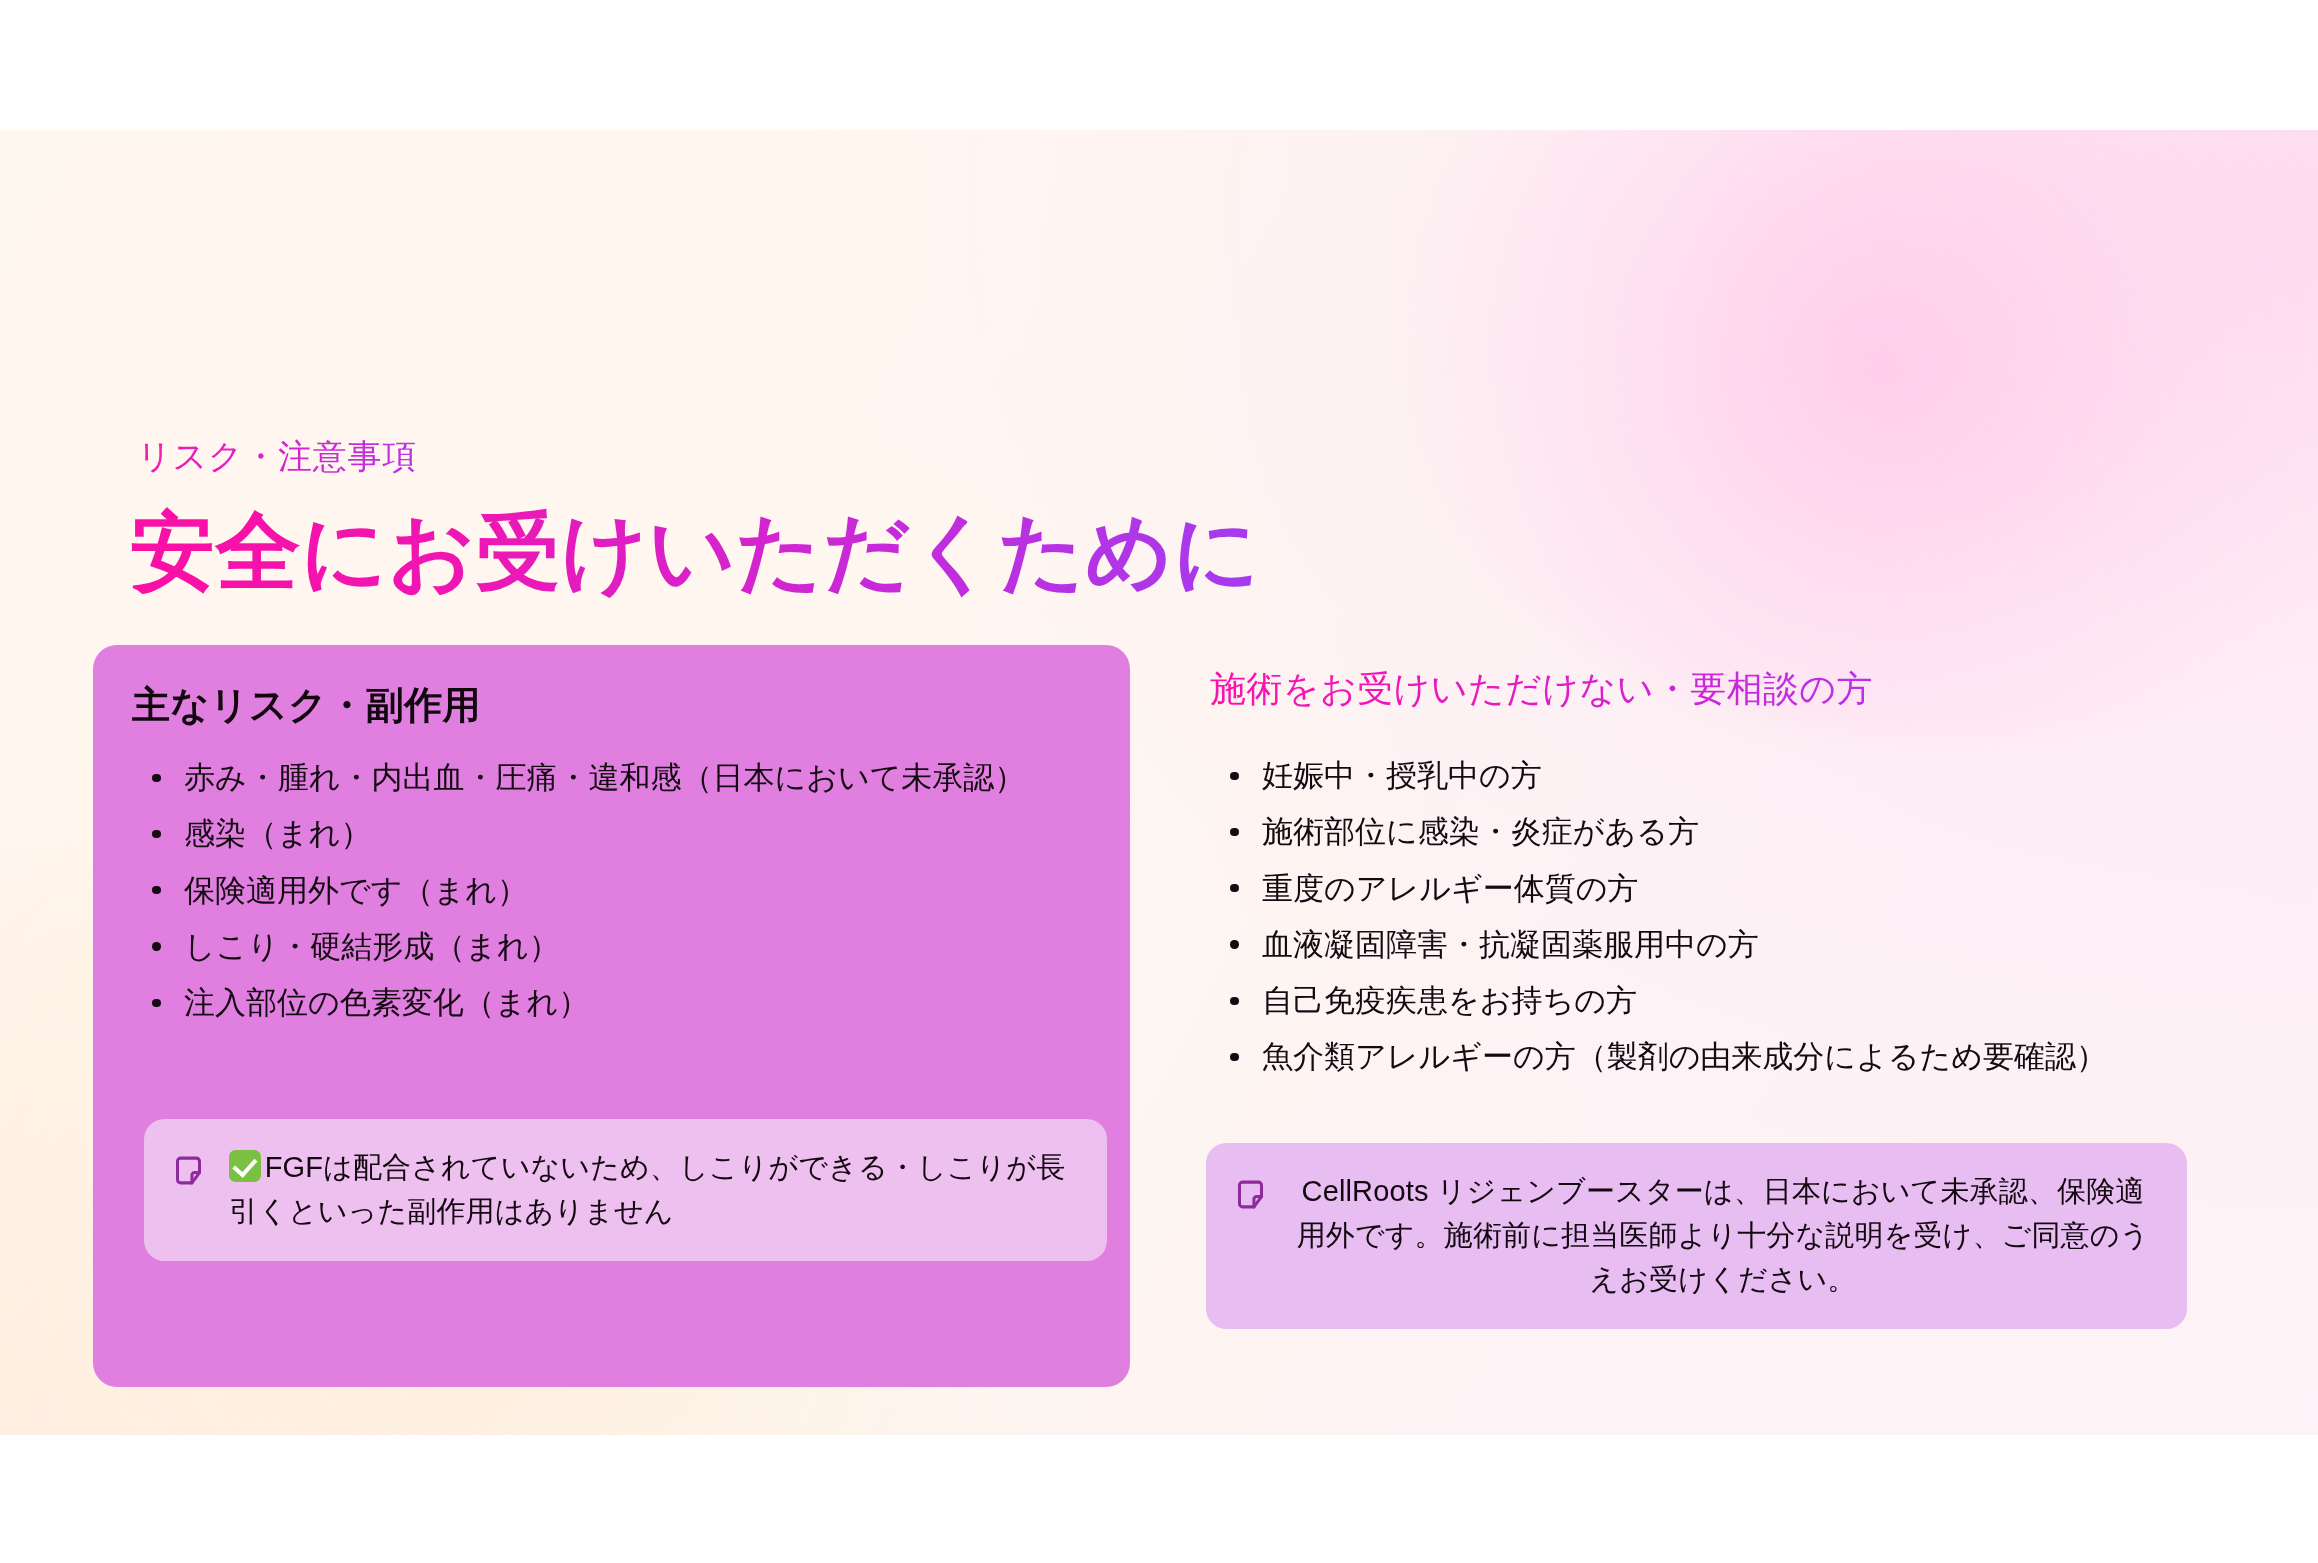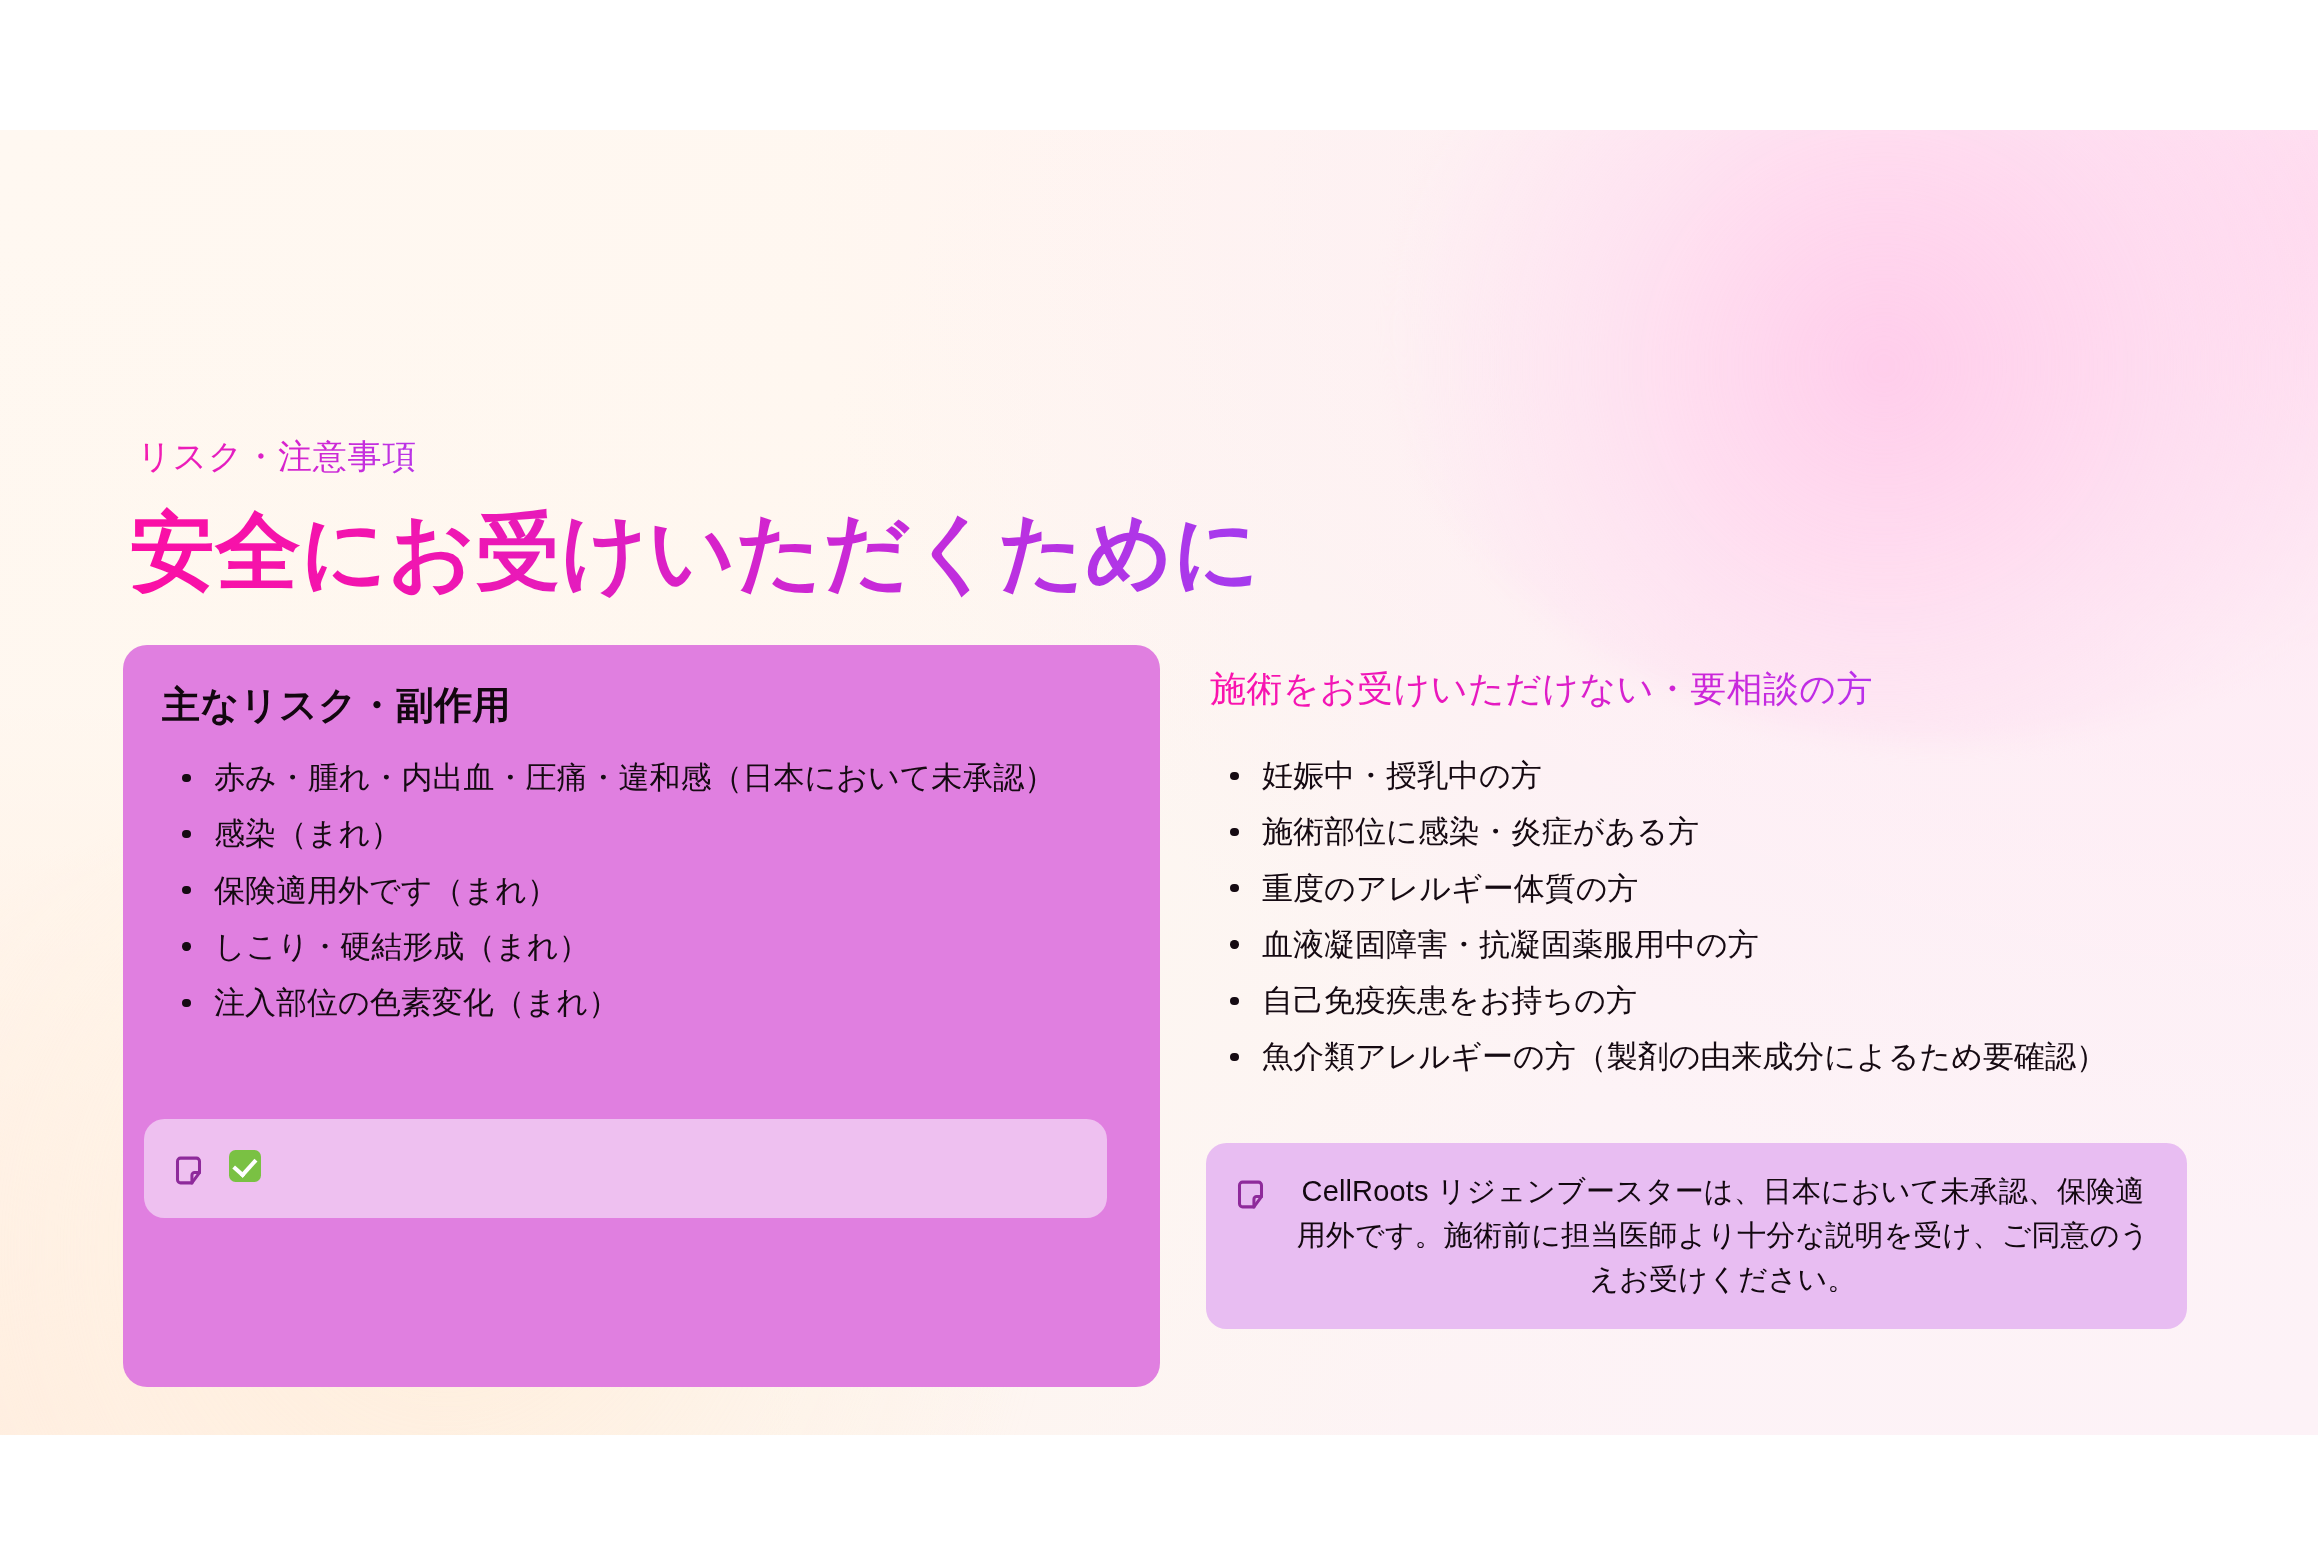--- a/index.html
+++ b/index.html
@@ -94,21 +94,21 @@
     background-clip: text;
     color: transparent;
     -webkit-text-fill-color: transparent;
     white-space: nowrap;
     margin-top: 12px;
   }
 
   
   .risk-card {
     position: absolute;
-    left: 123px;
+    left: 93px;
     top: 515px;
     width: 1037px;
     height: 742px;
     border-radius: 24px;
     background: #e07fe0;
     padding: 35px 39px 32px 39px;
   }
 
   .card-title {
     font-size: 38px;
@@ -252,21 +252,21 @@
         </ul>
       </section>
 
       <div class="callout inside">
         <span class="note-icon">
           <svg width="33" height="33" viewBox="0 0 24 24" fill="none" stroke="#8e2a9b" stroke-width="2.2" stroke-linecap="round" stroke-linejoin="round">
             <path d="M4 5.2a2.2 2.2 0 0 1 2.2-2.2h11.6A2.2 2.2 0 0 1 20 5.2v8.3L14.5 21H6.2A2.2 2.2 0 0 1 4 18.8z"></path>
             <path d="M20 13.5h-3.6a1.9 1.9 0 0 0-1.9 1.9V21"></path>
           </svg>
         </span>
-        <div class="callout-text"><span class="check-emoji"></span></div>
+        <div class="callout-text"><span class="check-emoji"></span><span>FGFは配合されていないため、しこりができる・しこりが長引くといった副作用はありません</span></div>
       </div>
 
       <h2 class="excl-heading">施術をお受けいただけない・要相談の方</h2>
 
       <ul class="bullets excl-list">
         <li>妊娠中・授乳中の方</li>
         <li>施術部位に感染・炎症がある方</li>
         <li>重度のアレルギー体質の方</li>
         <li>血液凝固障害・抗凝固薬服用中の方</li>
         <li>自己免疫疾患をお持ちの方</li>

